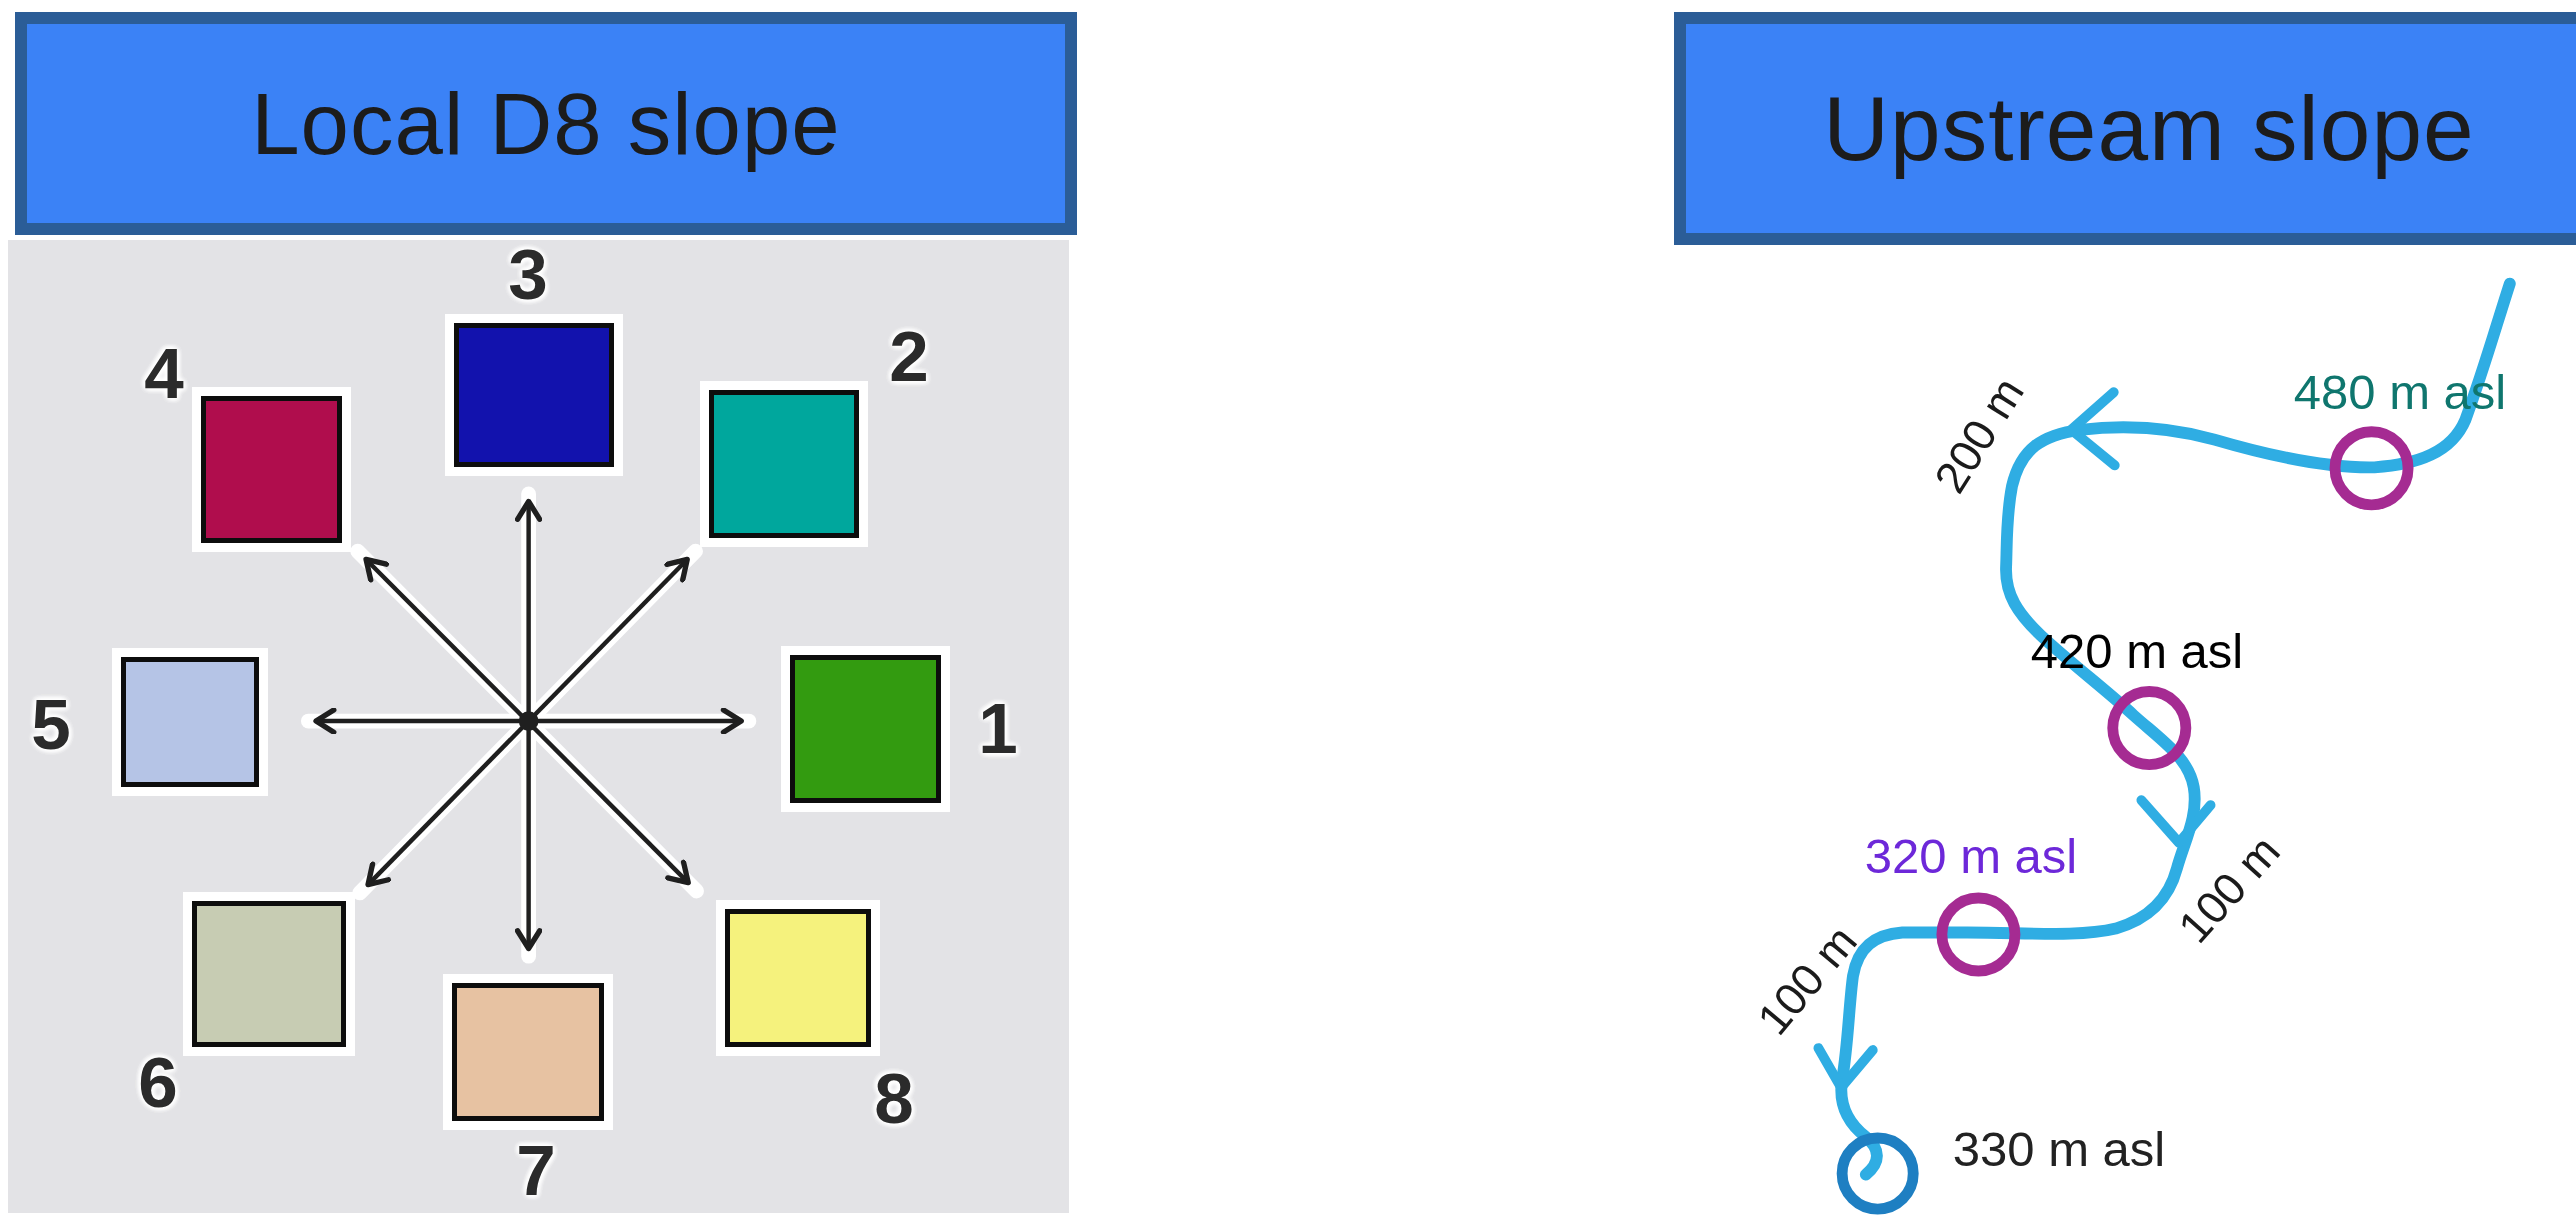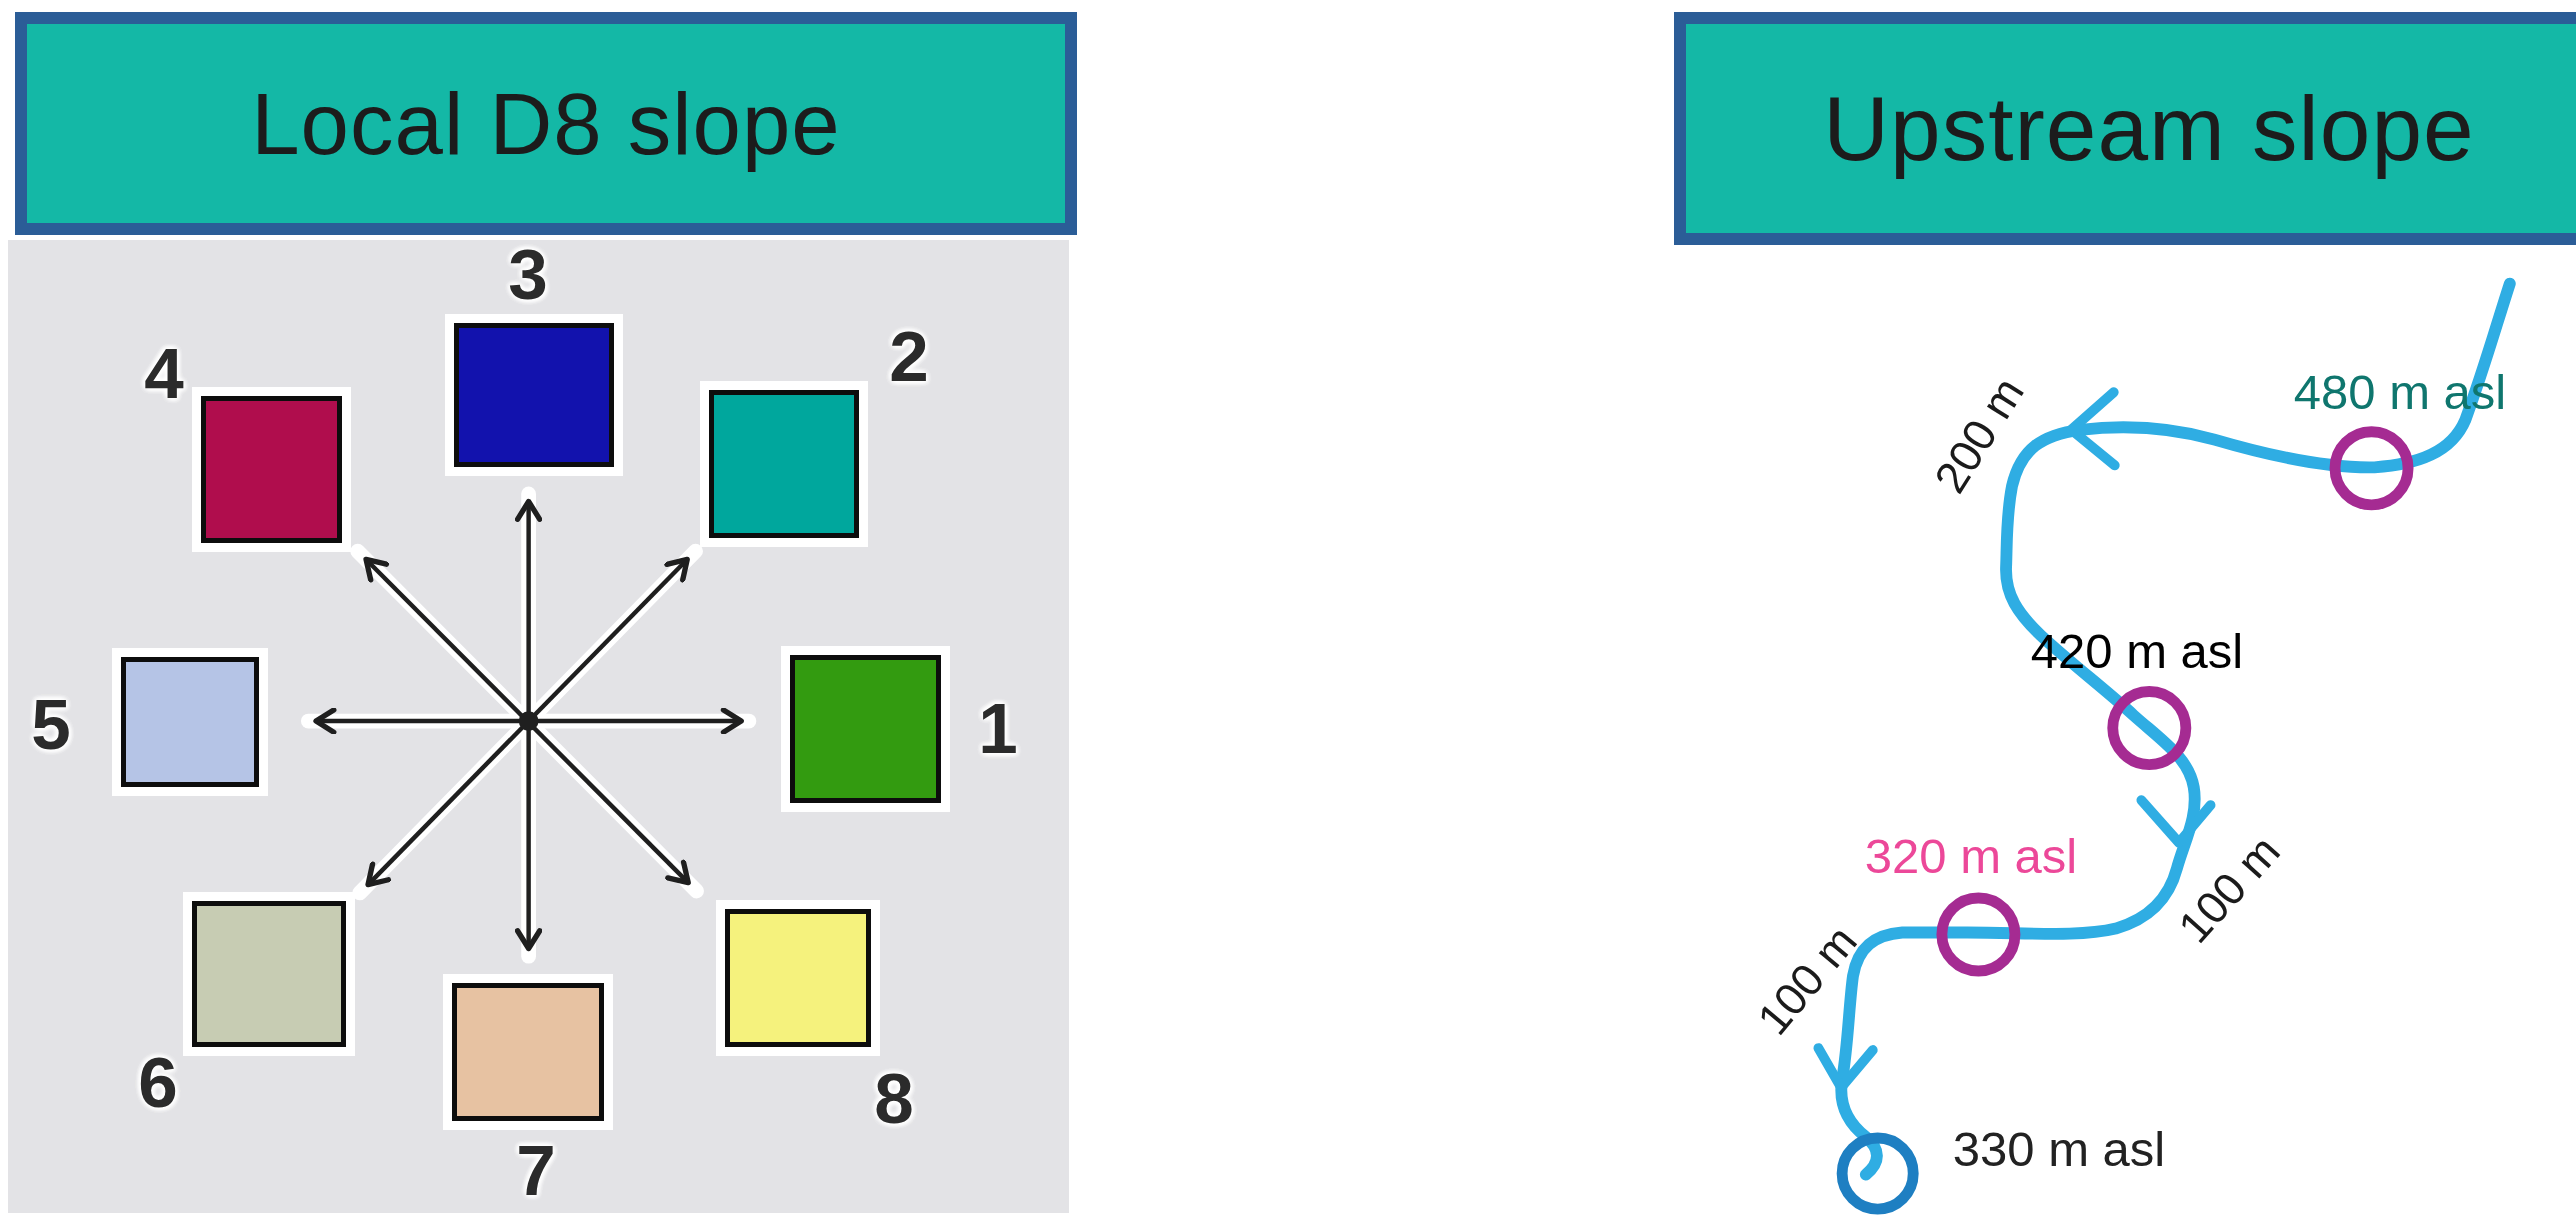--- a/index.html
+++ b/index.html
@@ -6,21 +6,21 @@
   body{
     width:2576px;height:1225px;position:relative;overflow:hidden;
     background:#ffffff;
     font-family:"Liberation Sans", sans-serif;
   }
   .abs{position:absolute;}
 
   
   .title-box{
     position:absolute;
-    background:#14b8a6;
+    background:#3b82f6;
     border:12px solid #2b5d97;
     display:flex;align-items:center;justify-content:center;
     box-sizing:border-box;
   }
   .title-text{
     color:#1c1c1c;
     letter-spacing:1px;
     white-space:nowrap;
   }
   #left-title{left:15px;top:12px;width:1062px;height:223px;}
@@ -141,19 +141,19 @@
       <circle cx="2401" cy="474" r="37"></circle>
       <circle cx="2176" cy="737" r="37"></circle>
       <circle cx="2003" cy="946" r="37"></circle>
     </g>
     <circle stroke="#1e7fc2" stroke-width="11" cx="1901" cy="1188" r="36" style="stroke: rgb(30, 127, 194);"></circle>
   </g>
 </svg>
 
 <div class="elev-label" style="left: 2357px; top: 392px; color: #0f766e; margin-left: 43px;">480 m asl</div>
 <div class="elev-label" style="left: 2137px; top: 651px; color: #000000;">420 m asl</div>
-<div class="elev-label" style="left: 1971px; top: 856px; color: #ec4899;">320 m asl</div>
+<div class="elev-label" style="left: 1971px; top: 856px; color: #6d28d9;">320 m asl</div>
 <div class="elev-label" style="left: 2059px; top: 1149px; color: rgb(34, 34, 34);">330 m asl</div>
 
 <div class="dist-label" style="left:1979px;top:435px;transform:translate(-50%,-50%) rotate(-58deg);">200 m</div>
 <div class="dist-label" style="left:2229px;top:889px;transform:translate(-50%,-50%) rotate(-48deg);">100 m</div>
 <div class="dist-label" style="left:1807px;top:980px;transform:translate(-50%,-50%) rotate(-50deg);">100 m</div>
 
 
 </body></html>

